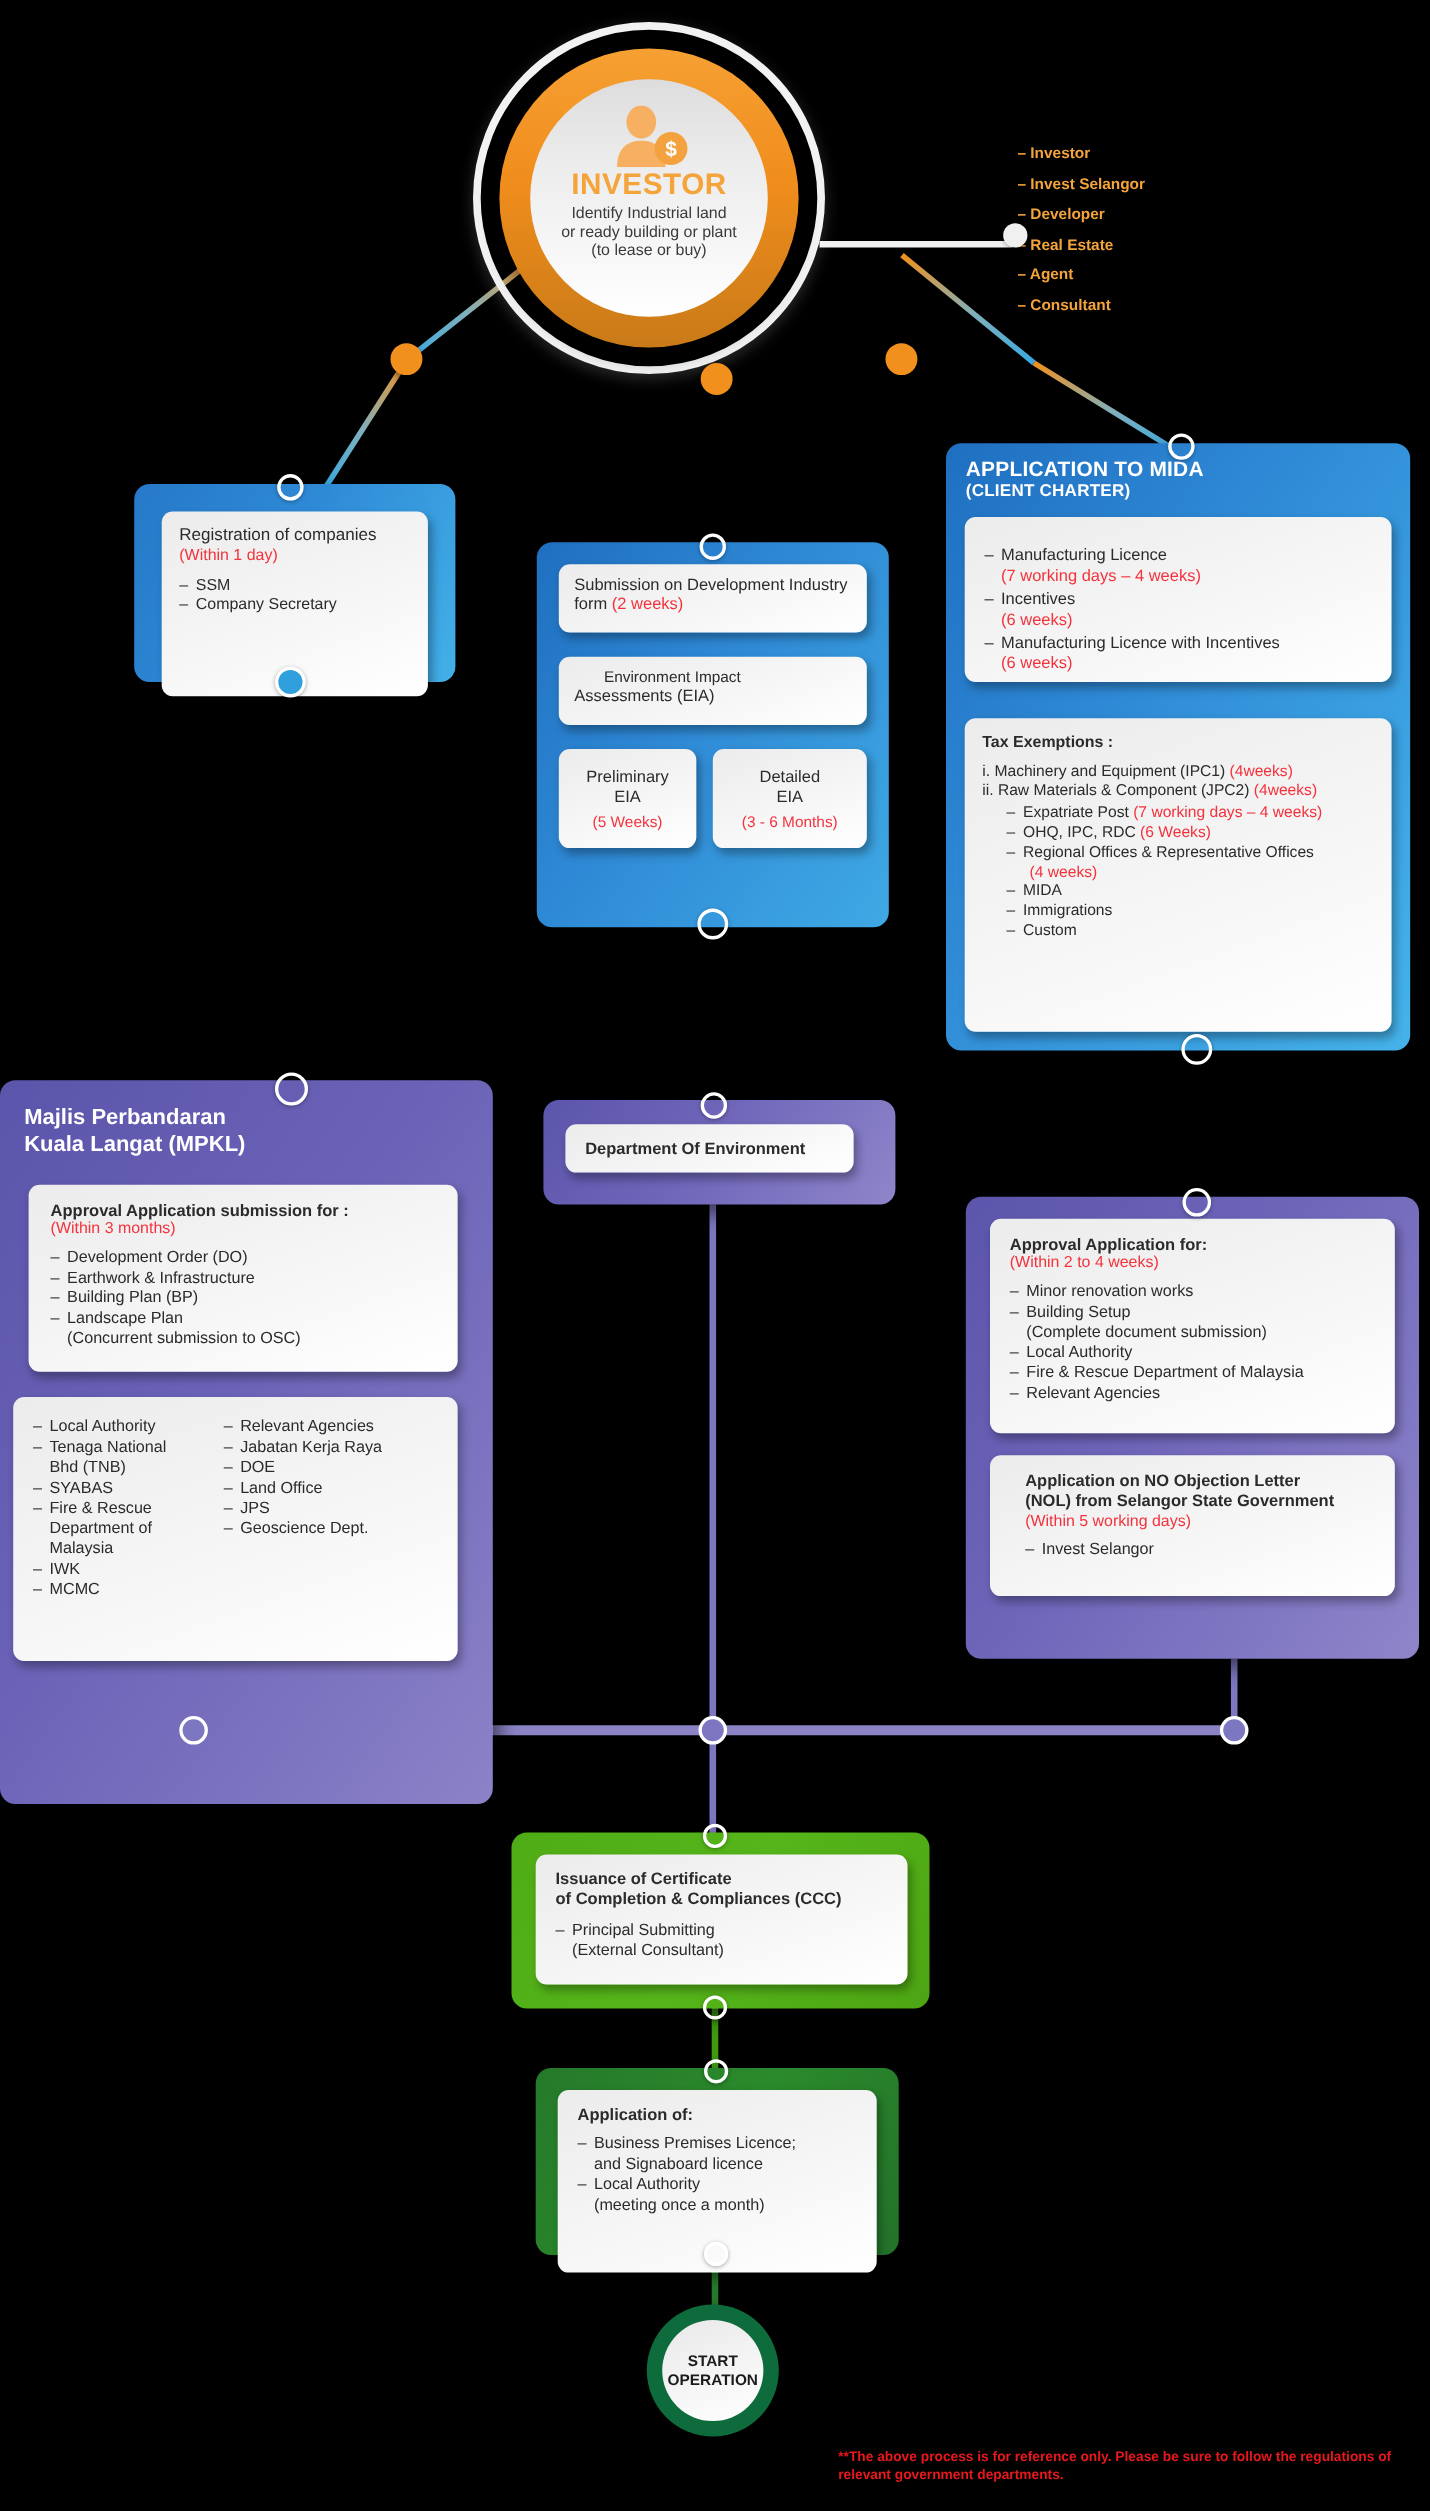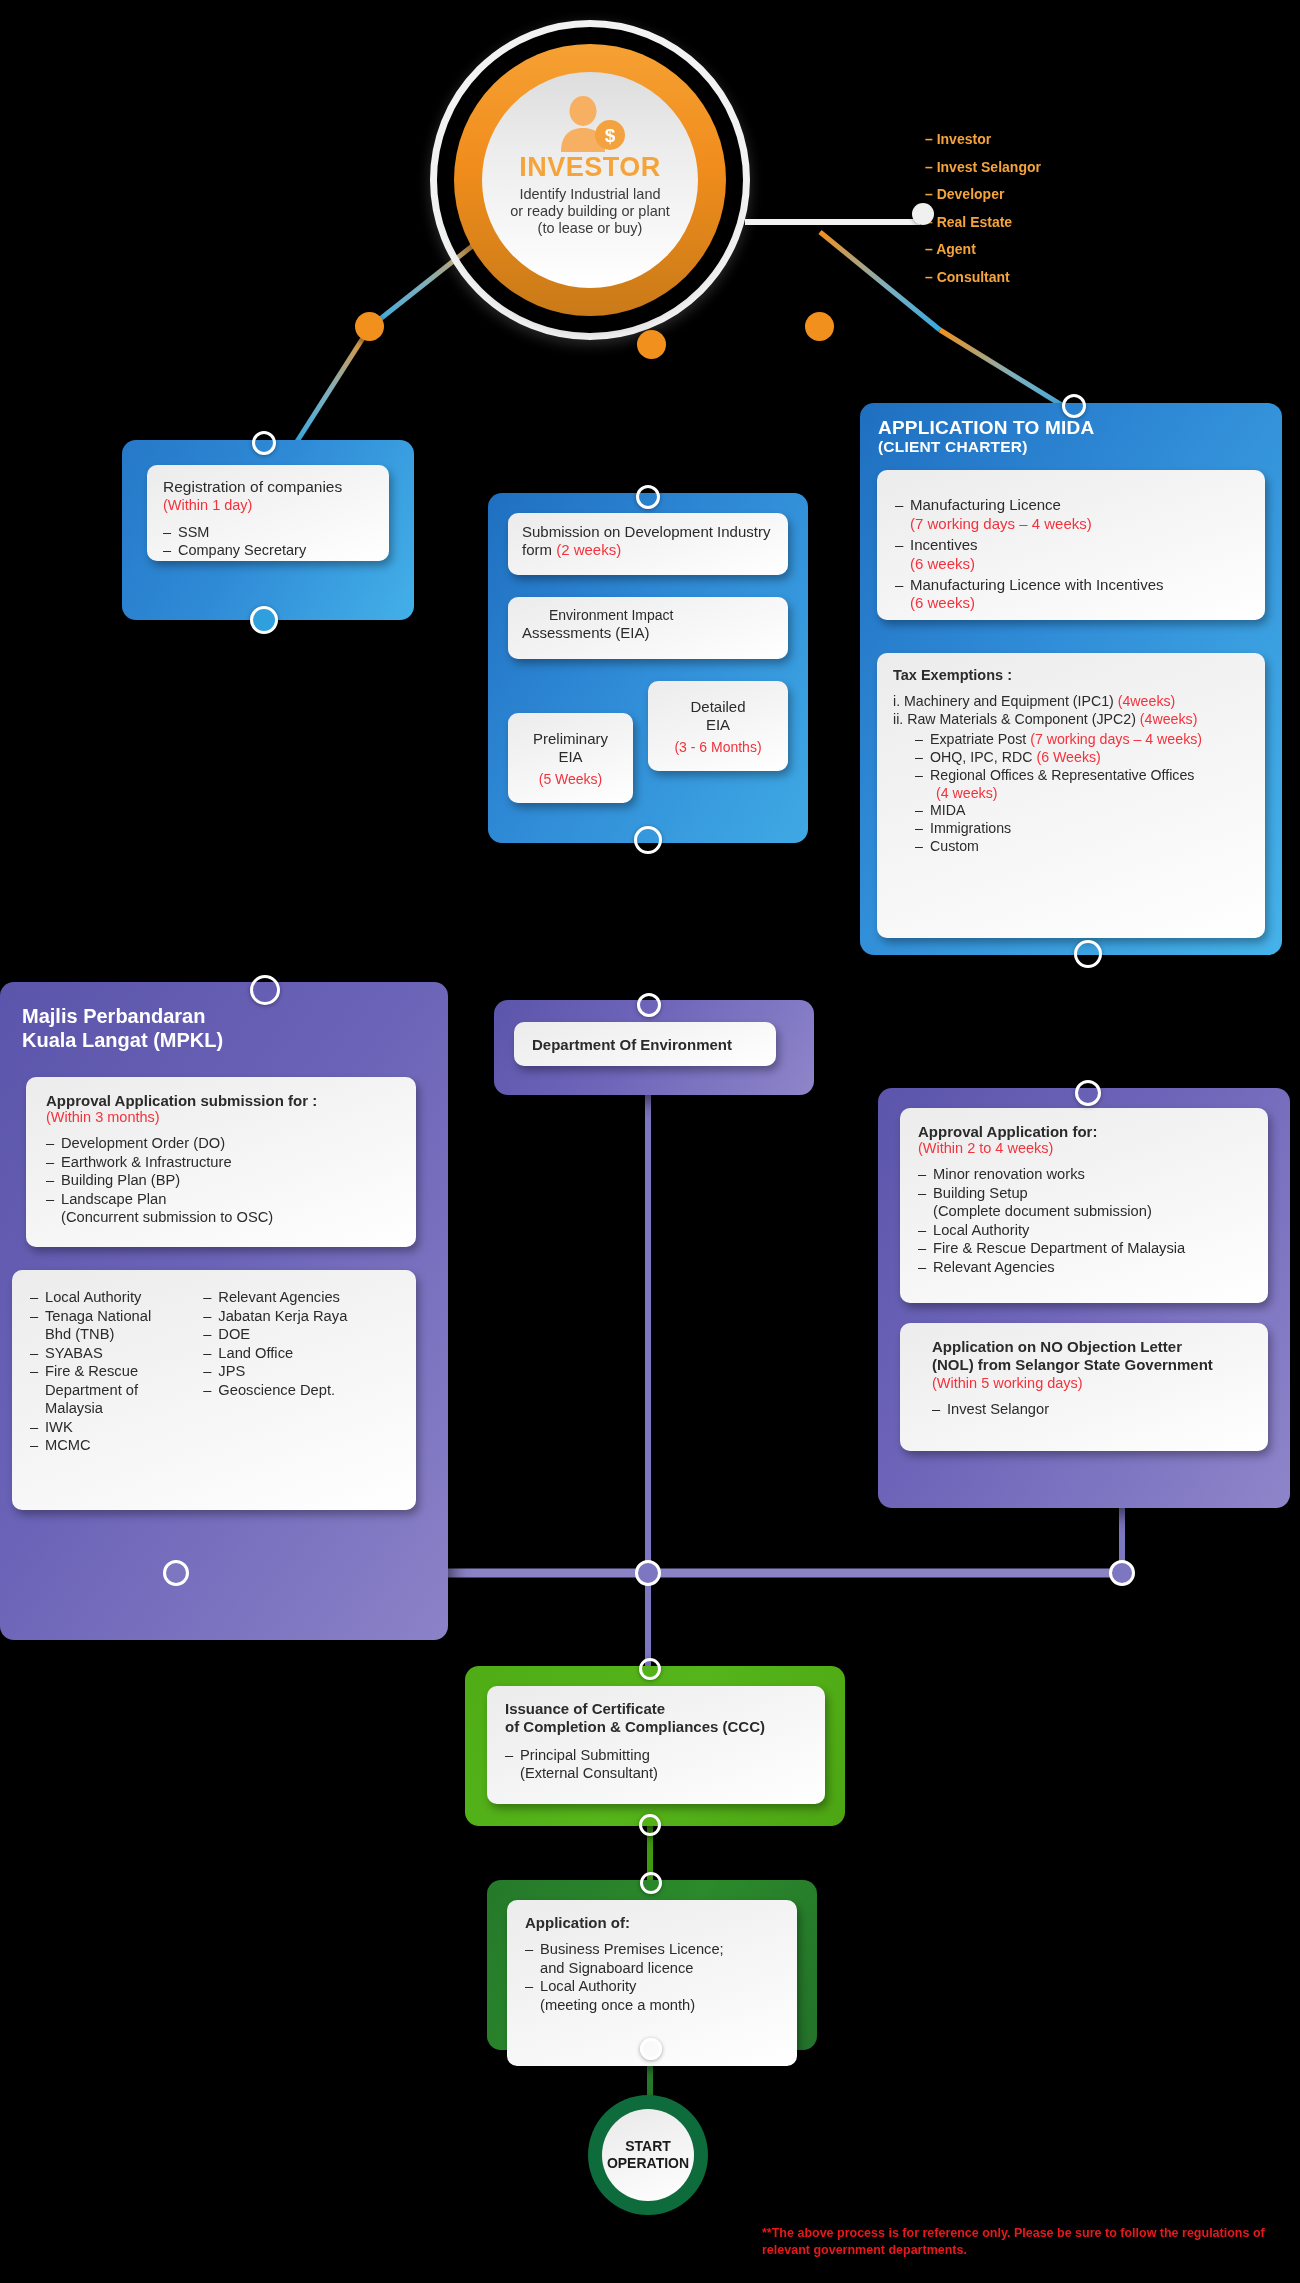--- a/index.html
+++ b/index.html
@@ -216,21 +216,21 @@
     <div class="li">– Investor</div>
     <div class="li">– Invest Selangor</div>
     <div class="li">– Developer</div>
     <div class="li">– Real Estate</div>
     <div class="li">– Agent</div>
     <div class="li">– Consultant</div>
   </div>
   <div class="node node-ring" style="left:912px;top:203px;width:22px;height:22px;background:#f0f0f0;border:none;"></div>
 
   <div id="panel-registration" class="panel panel-shadow">
-    <div class="white-card card-pad" style="position:absolute;left:25px;top:25px;width:242px;height:96px;">
+    <div class="white-card card-pad" style="position:absolute;left:25px;top:25px;width:242px;height:168px;">
       <div style="font-size:15.5px;line-height:1.2;">Registration of companies</div>
       <div class="red" style="font-size:14.5px;line-height:1.2;margin-bottom:9px;">(Within 1 day)</div>
       <ul class="dash" style="font-size:14.5px;">
         <li>SSM</li>
         <li>Company Secretary</li>
       </ul>
     </div>
   </div>
   <div class="node node-ring" style="left:252px;top:431px;width:24px;height:24px;"></div>
   <div class="node" style="left:250px;top:606px;width:28px;height:28px;background:#2f9fdd;border:3px solid #fff;"></div>
@@ -238,21 +238,21 @@
   <div id="panel-development" class="panel panel-shadow">
     <div class="white-card" style="position:absolute;left:20px;top:20px;width:280px;height:62px;padding:10px 14px;">
       <div style="font-size:15px;line-height:1.22;">
         <span>Submission on Development Industry form </span><span class="red">(2 weeks)</span>
       </div>
     </div>
     <div class="white-card" style="position:absolute;left:20px;top:104px;width:280px;height:62px;padding:10px 14px;">
       <div style="font-size:14px;line-height:1.22;margin-left:27px;">Environment Impact</div>
       <div style="font-size:15px;line-height:1.22;">Assessments (EIA)</div>
     </div>
-    <div class="white-card" style="position:absolute;left:20px;top:188px;width:125px;height:90px;display:flex;flex-direction:column;align-items:center;justify-content:center;margin-top:32px;">
+    <div class="white-card" style="position:absolute;left:20px;top:188px;width:125px;height:90px;display:flex;flex-direction:column;align-items:center;justify-content:center;">
       <div style="font-size:15px;line-height:1.2;">Preliminary</div>
       <div style="font-size:15px;line-height:1.2;">EIA</div>
       <div class="red" style="font-size:14px;margin-top:5px;">(5 Weeks)</div>
     </div>
     <div class="white-card" style="position:absolute;left:160px;top:188px;width:140px;height:90px;display:flex;flex-direction:column;align-items:center;justify-content:center;">
       <div style="font-size:15px;line-height:1.2;">Detailed</div>
       <div style="font-size:15px;line-height:1.2;">EIA</div>
       <div class="red" style="font-size:14px;margin-top:5px;">(3 -  6 Months)</div>
     </div>
   </div>

